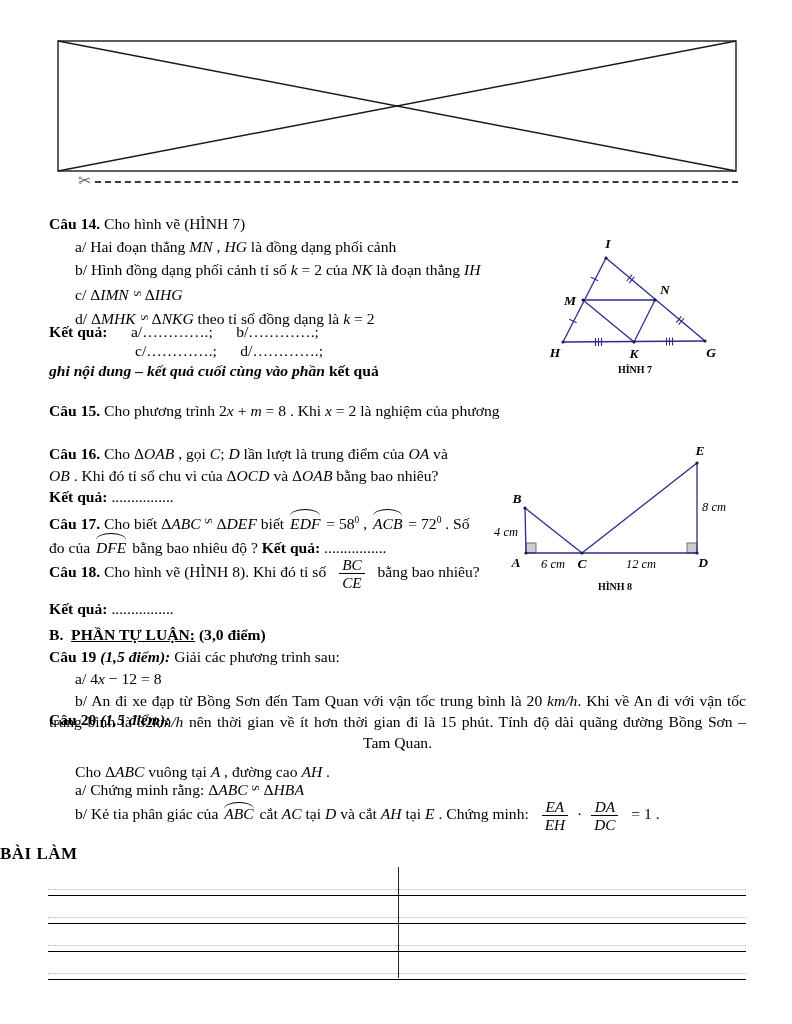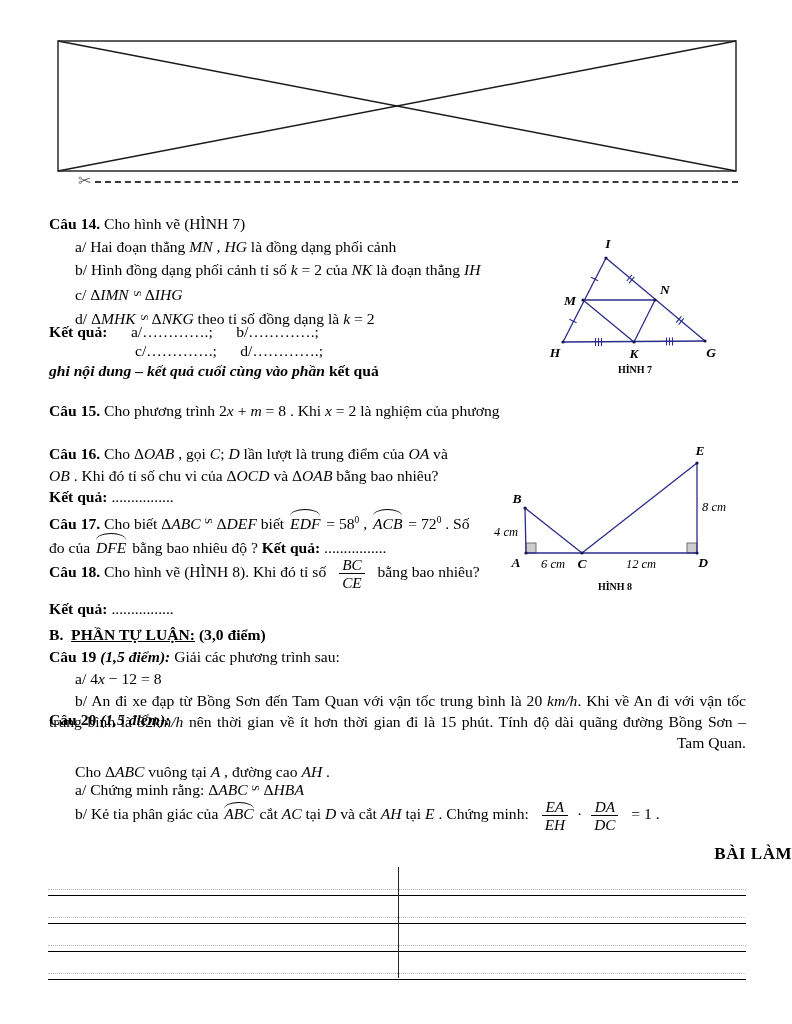--- a/index.html
+++ b/index.html
@@ -27,22 +27,22 @@
   .dashes{flex:1;border-top:2px dashed #3a3a3a;margin-top:2px}
   .caption{position:absolute;font-weight:bold;font-size:10px;text-align:center;width:110px;}
   .fl{stroke:var(--figline,#2b2b8c);stroke-width:1.3;fill:none}
   .ft{stroke:var(--figline,#2b2b8c);stroke-width:1.1;fill:none}
   .fdot{fill:#15154d}
   .flab{font:italic bold 13.5px "Liberation Serif",serif;fill:#000}
   .fmeas{font:italic 12.5px "Liberation Serif",serif;fill:#000}
   .ra{fill:var(--rafill,#cccccc);stroke:var(--rastroke,#666666);stroke-width:0.9}
   .xline{stroke:#1a1a1a;stroke-width:1.4;fill:none}
   .jline{white-space:normal;text-align:justify;text-align-last:justify;line-height:21.2px}
-  .jlast{white-space:normal;text-align:right;line-height:21.2px}
-  .bailam{position:absolute;left:0;top:844px;width:792px;text-align:right;
+  .jlast{white-space:normal;text-align:center;line-height:21.2px}
+  .bailam{position:absolute;left:0;top:844px;width:792px;text-align:left;
           font-weight:bold;font-size:17px;letter-spacing:0.5px}
   .ansline{position:absolute;left:48px;width:698px;height:5px;
            border-bottom:1.6px solid #000;border-top:1px dotted #b8b8b8}
   .vdiv{position:absolute;left:398px;top:867px;height:111px;width:0;border-left:1.1px solid #222}
   .kqline{line-height:19px}
 </style>
 </head>
 <body>
 
 <div class="page">

